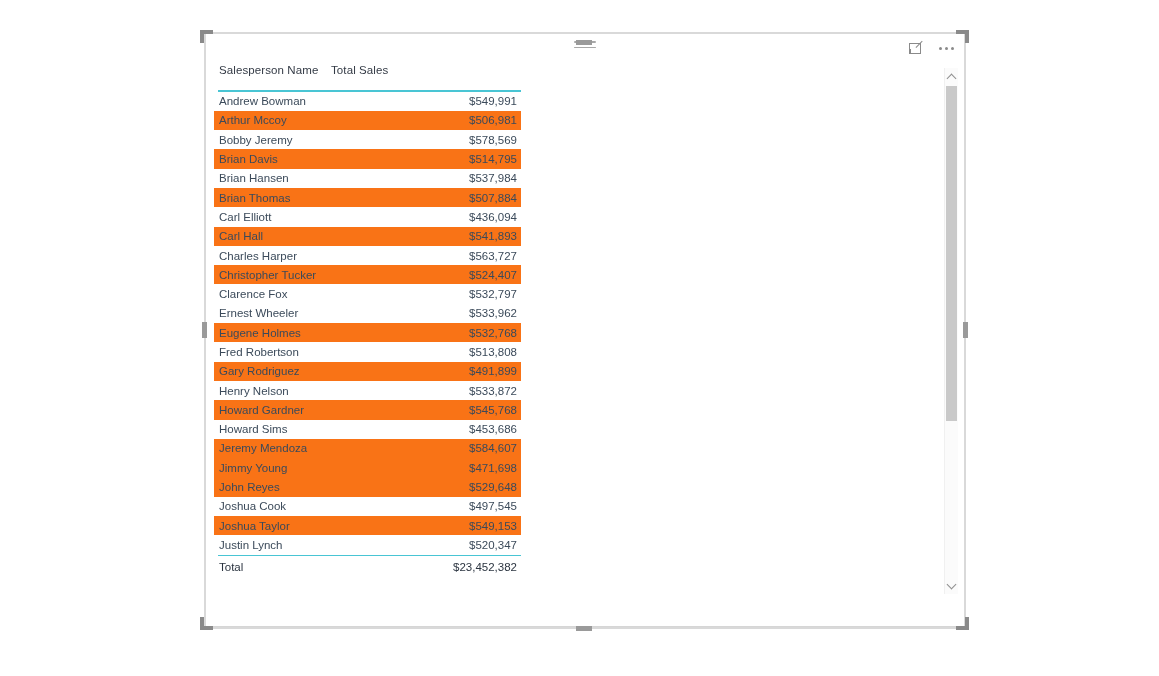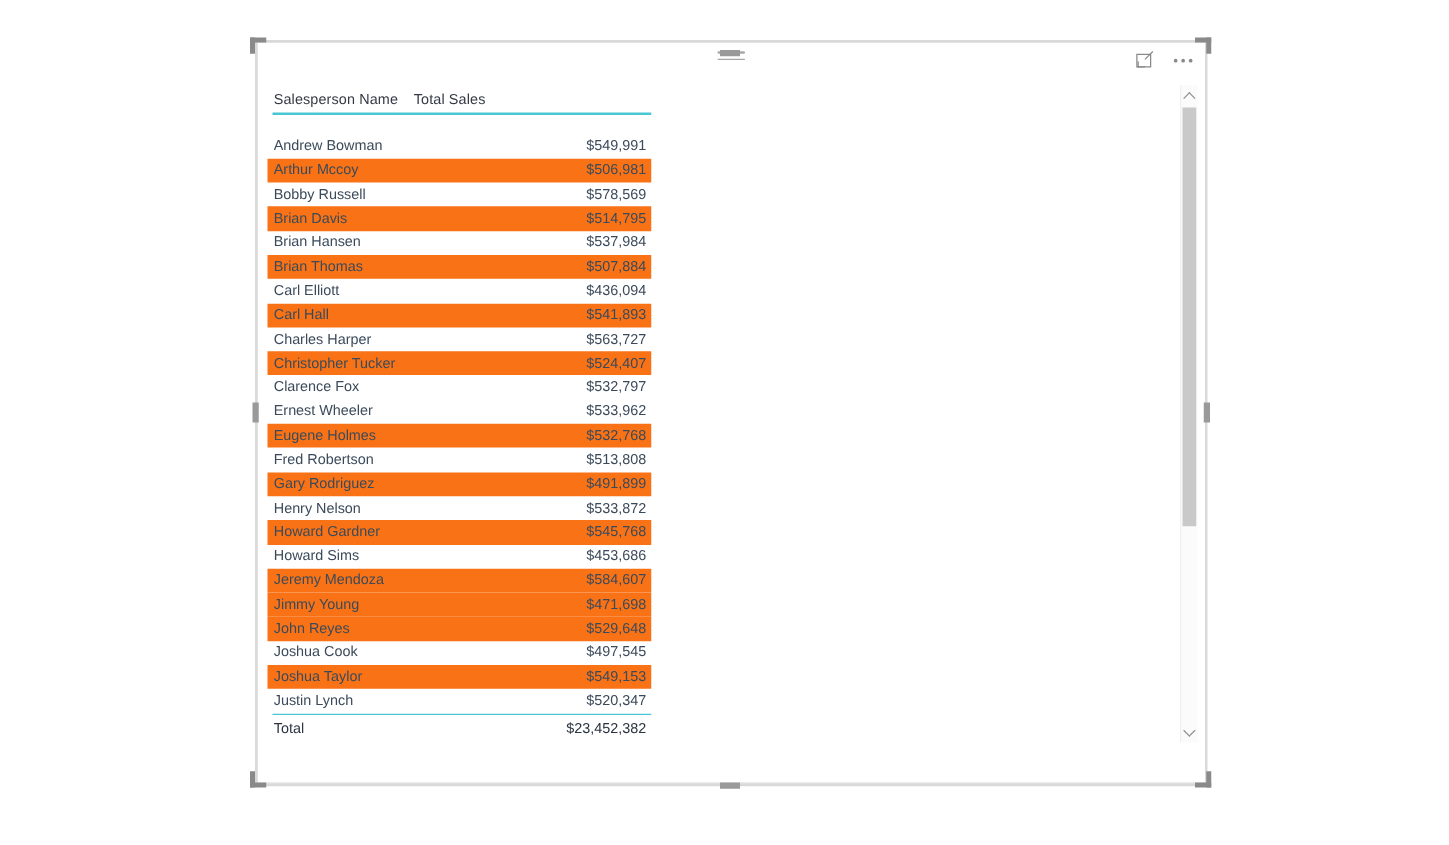--- a/index.html
+++ b/index.html
@@ -136,21 +136,20 @@
   #table-region {
     position: absolute;
     left: 8px;
     top: 30px;
     right: 26px;
     bottom: 4px;
   }
 
   #table-header {
     display: flex;
-    align-items: flex-end;
     height: 22px;
     padding-left: 5px;
     width: 303px;
   }
   .col-head {
     font-size: 11.5px;
     color: #333a45;
     letter-spacing: 0.1px;
     white-space: nowrap;
   }
@@ -161,21 +160,21 @@
   #header-rule {
     width: 303px;
     height: 1.5px;
     background: #49c5d4;
     margin-top: 4px;
     margin-left: 4px;
   }
 
   #rows-viewport {
     width: 307px;
-    margin-top: 16px;
+    margin-top: 0px;
     position: relative;
   }
 
   .data-row {
     display: flex;
     align-items: center;
     height: 19.3px;
     padding: 0 4px 0 5px;
     box-sizing: border-box;
   }
@@ -350,21 +349,21 @@
       <div id="rows-viewport">
           <div class="data-row">
             <div class="cell-name">Andrew Bowman</div>
             <div class="cell-value">$549,991</div>
           </div>
           <div class="data-row banded">
             <div class="cell-name">Arthur Mccoy</div>
             <div class="cell-value">$506,981</div>
           </div>
           <div class="data-row">
-            <div class="cell-name">Bobby Russell</div>
+            <div class="cell-name">Bobby Jeremy</div>
             <div class="cell-value">$578,569</div>
           </div>
           <div class="data-row banded">
             <div class="cell-name">Brian Davis</div>
             <div class="cell-value">$514,795</div>
           </div>
           <div class="data-row">
             <div class="cell-name">Brian Hansen</div>
             <div class="cell-value">$537,984</div>
           </div>

